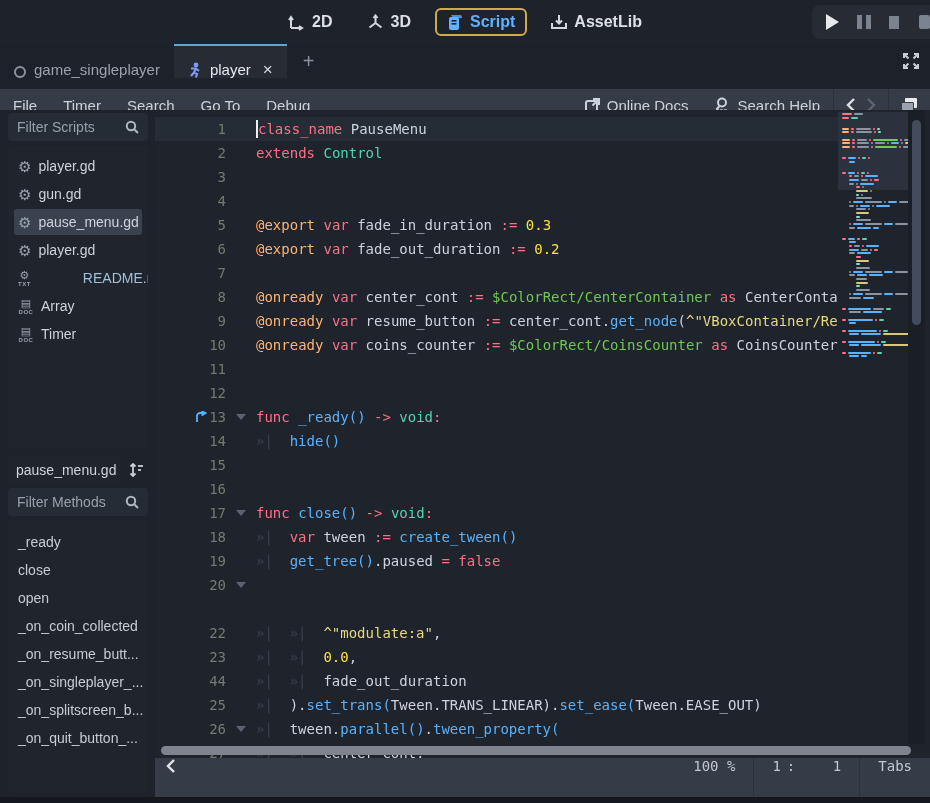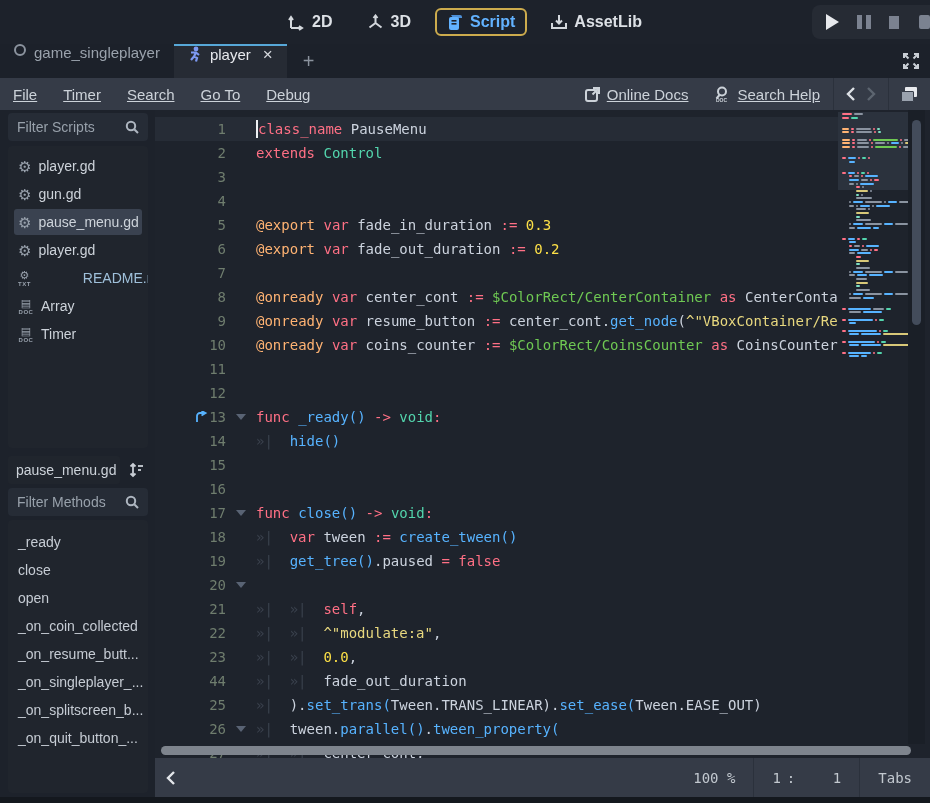--- a/index.html
+++ b/index.html
@@ -19,28 +19,28 @@
   .topnav-item svg { display:block; }
   .playbox { position:absolute; right:0; top:5px; height:34px; width:118px;
              background:#262b34; border-radius:8px 0 0 8px; display:flex; align-items:center;
              gap:18px; padding-left:14px; overflow:hidden; }
   .play-tri { width:0; height:0; border-left:13px solid #e7e9ec; border-top:8px solid transparent; border-bottom:8px solid transparent; }
   .pause-ic { display:flex; gap:4px; } .pause-ic i { width:5px; height:14px; background:#7b8290; }
   .stop-ic { width:13px; height:13px; background:#7b8290; }
   .movie-ic { width:14px; height:14px; background:#7b8290; border-radius:2px; margin-left:2px; }
   
   .tabbar { position:absolute; left:0; top:44px; width:930px; height:34px; background:#1c212a; display:flex; align-items:stretch; }
-  .stab { display:flex; align-items:flex-start; gap:8px; padding:0 14px; font-size:15px; color:#9aa2ac; position:relative; }
+  .stab { display:flex; align-items:flex-end; gap:8px; padding:0 14px; font-size:15px; color:#9aa2ac; position:relative; }
   .stab.active { background:#262b34; color:#e7e9ed; border-top:2px solid #57a8d8; }
   .circle-ic { width:12px; height:12px; border:2px solid #8b939e; border-radius:50%; }
   .close-x { font-size:17px; color:#d6d9de; margin-left:4px; line-height:1; }
   .tab-plus { display:flex; align-items:center; padding:0 16px; color:#8b939e; font-size:20px; }
   .expand-btn { margin-left:auto; display:flex; align-items:center; padding-right:10px; }
   
-  .menubar { position:absolute; left:0; top:78px; width:930px; height:32px; background:#353b47;
+  .menubar { position:absolute; left:0; top:89px; width:930px; height:32px; background:#353b47;
              display:flex; align-items:flex-start; font-size:15px; color:#ccd2d9;text-decoration:underline; }
   .menu-item { padding:0 13px; }
   .menubar-right { margin-left:auto; display:flex; align-items:center; height:100%; }
   .mb-link { display:flex; align-items:center; gap:7px; padding:0 13px; font-size:15px; color:#ccd2d9; }
   .mb-sep { width:1px; height:100%; background:#2b313c; }
   .nav-arrows { display:flex; align-items:center; gap:10px; padding:0 12px; }
   .panel-ic { position:relative; width:17px; height:15px; margin:0 12px; }
   .panel-ic .b1 { position:absolute; left:4px; top:0; width:12px; height:10px; background:#e8eaee; border-radius:1px; }
   .panel-ic .b2 { position:absolute; left:0; top:4px; width:13px; height:11px; background:#9aa2ae; border-radius:1px; border:1px solid #353b47; }
   
@@ -82,21 +82,21 @@
   .mm-row { position:absolute; height:2px; display:flex; gap:2px; }
   .mm-row i { display:block; height:2px; border-radius:1px; }
   .vscroll { position:absolute; left:753px; top:0; width:17px; height:634px; background:#1a1f27; }
   .vscroll .grab { position:absolute; left:4px; top:10px; width:9px; height:205px; background:#434c5b; border-radius:5px; }
   .hscroll { position:absolute; left:4px; top:634px; width:762px; height:12px; }
   .hscroll .grab { position:absolute; left:2px; top:2px; width:750px; height:9px; background:#7e848d; border-radius:5px; }
   
   .statusbar { position:absolute; left:155px; top:758px; width:775px; height:39px; background:#353b47;
                display:flex; align-items:center; font-family:"DejaVu Sans Mono", monospace; font-size:14px; color:#c2c8cf; }
   .sb-right { margin-left:auto; display:flex; align-items:center; height:100%; }
-  .sb-cell { padding:0 18px; display:flex; align-items:center; height:100%; }
+  .sb-cell { padding:0 18px; display:flex; align-items:flex-start; height:100%; }
   .sb-sep { width:1px; height:100%; background:#2b313c; }
   .bottom-strip { position:absolute; left:0; top:797px; width:930px; height:6px; background:#14181e; }
   svg { display:block; }
 </style>
 </head>
 <body>
 
 <div id="app">
 
   <div class="topbar">
@@ -327,21 +327,20 @@
         <div class="code-line" style="top: 295px;"><span class="g-sp"></span><span class="g-ic"><svg width="13" height="13" viewBox="0 0 13 13">
               <path d="M2 11 L2 5 A3 3 0 0 1 5 2 L9 2 M6.5 0 L10.5 2 L6.5 4.5" fill="none" stroke="#57b3ff" stroke-width="1.8"></path>
             </svg></span><span class="g-num">13</span><span class="g-fold"><span class="fold-tri"></span></span><span><span class="c-k">func</span><span class="c-x"> </span><span class="c-f">_ready()</span><span class="c-x"> </span><span class="c-k">-&gt;</span><span class="c-x"> </span><span class="c-t">void</span><span class="c-k">:</span></span></div>
         <div class="code-line" style="top: 319px;"><span class="g-sp"></span><span class="g-ic"></span><span class="g-num">14</span><span class="g-fold"></span><span><span class="tab-mark">»|</span><span class="c-f">hide()</span></span></div>
         <div class="code-line" style="top: 343px;"><span class="g-sp"></span><span class="g-ic"></span><span class="g-num">15</span><span class="g-fold"></span><span></span></div>
         <div class="code-line" style="top: 367px;"><span class="g-sp"></span><span class="g-ic"></span><span class="g-num">16</span><span class="g-fold"></span><span></span></div>
         <div class="code-line" style="top: 391px;"><span class="g-sp"></span><span class="g-ic"></span><span class="g-num">17</span><span class="g-fold"><span class="fold-tri"></span></span><span><span class="c-k">func</span><span class="c-x"> </span><span class="c-f">close()</span><span class="c-x"> </span><span class="c-k">-&gt;</span><span class="c-x"> </span><span class="c-t">void</span><span class="c-k">:</span></span></div>
         <div class="code-line" style="top: 415px;"><span class="g-sp"></span><span class="g-ic"></span><span class="g-num">18</span><span class="g-fold"></span><span><span class="tab-mark">»|</span><span class="c-k">var</span><span class="c-x"> </span><span class="c-x">tween</span><span class="c-x"> </span><span class="c-k">:=</span><span class="c-x"> </span><span class="c-f">create_tween()</span></span></div>
         <div class="code-line" style="top: 439px;"><span class="g-sp"></span><span class="g-ic"></span><span class="g-num">19</span><span class="g-fold"></span><span><span class="tab-mark">»|</span><span class="c-f">get_tree()</span><span class="c-x">.paused</span><span class="c-x"> </span><span class="c-k">=</span><span class="c-x"> </span><span class="c-k">false</span></span></div>
         <div class="code-line" style="top: 463px;"><span class="g-sp"></span><span class="g-ic"></span><span class="g-num">20</span><span class="g-fold"><span class="fold-tri"></span></span></div>
-        <div class="code-line" style="top: 487px;"><span class="g-sp"></span><span class="g-ic"></span><span class="g-num">21</span><span class="g-fold"></span><span><span class="tab-mark">»|</span><span class="tab-mark">»|</span><span class="c-k">self</span><span class="c-x">,</span></span></div>
         <div class="code-line" style="top: 511px;"><span class="g-sp"></span><span class="g-ic"></span><span class="g-num">22</span><span class="g-fold"></span><span><span class="tab-mark">»|</span><span class="tab-mark">»|</span><span class="c-s">^"modulate:a"</span><span class="c-x">,</span></span></div>
         <div class="code-line" style="top: 535px;"><span class="g-sp"></span><span class="g-ic"></span><span class="g-num">23</span><span class="g-fold"></span><span><span class="tab-mark">»|</span><span class="tab-mark">»|</span><span class="c-n">0.0</span><span class="c-x">,</span></span></div>
         <div class="code-line" style="top: 559px;"><span class="g-sp"></span><span class="g-ic"></span><span class="g-num">44</span><span class="g-fold"></span><span><span class="tab-mark">»|</span><span class="tab-mark">»|</span><span class="c-x">fade_out_duration</span></span></div>
         <div class="code-line" style="top: 583px;"><span class="g-sp"></span><span class="g-ic"></span><span class="g-num">25</span><span class="g-fold"></span><span><span class="tab-mark">»|</span><span class="c-x">).</span><span class="c-f">set_trans(</span><span class="c-x">Tween.TRANS_LINEAR</span><span class="c-x">).</span><span class="c-f">set_ease(</span><span class="c-x">Tween.EASE_OUT</span><span class="c-x">)</span></span></div>
         <div class="code-line" style="top: 607px;"><span class="g-sp"></span><span class="g-ic"></span><span class="g-num">26</span><span class="g-fold"><span class="fold-tri"></span></span><span><span class="tab-mark">»|</span><span class="c-x">tween</span><span class="c-x">.</span><span class="c-f">parallel()</span><span class="c-x">.</span><span class="c-f">tween_property(</span></span></div>
         <div class="code-line" style="top: 631px;"><span class="g-sp"></span><span class="g-ic"></span><span class="g-num">27</span><span class="g-fold"></span><span><span class="tab-mark">»|</span><span class="tab-mark">»|</span><span class="c-x">center_cont</span><span class="c-x">,</span></span></div>
       </div>
     <div class="minimap" id="minimap">
       <div class="mm-view"></div>
     <div class="mm-row" style="top: 3px; left: 4px;">

